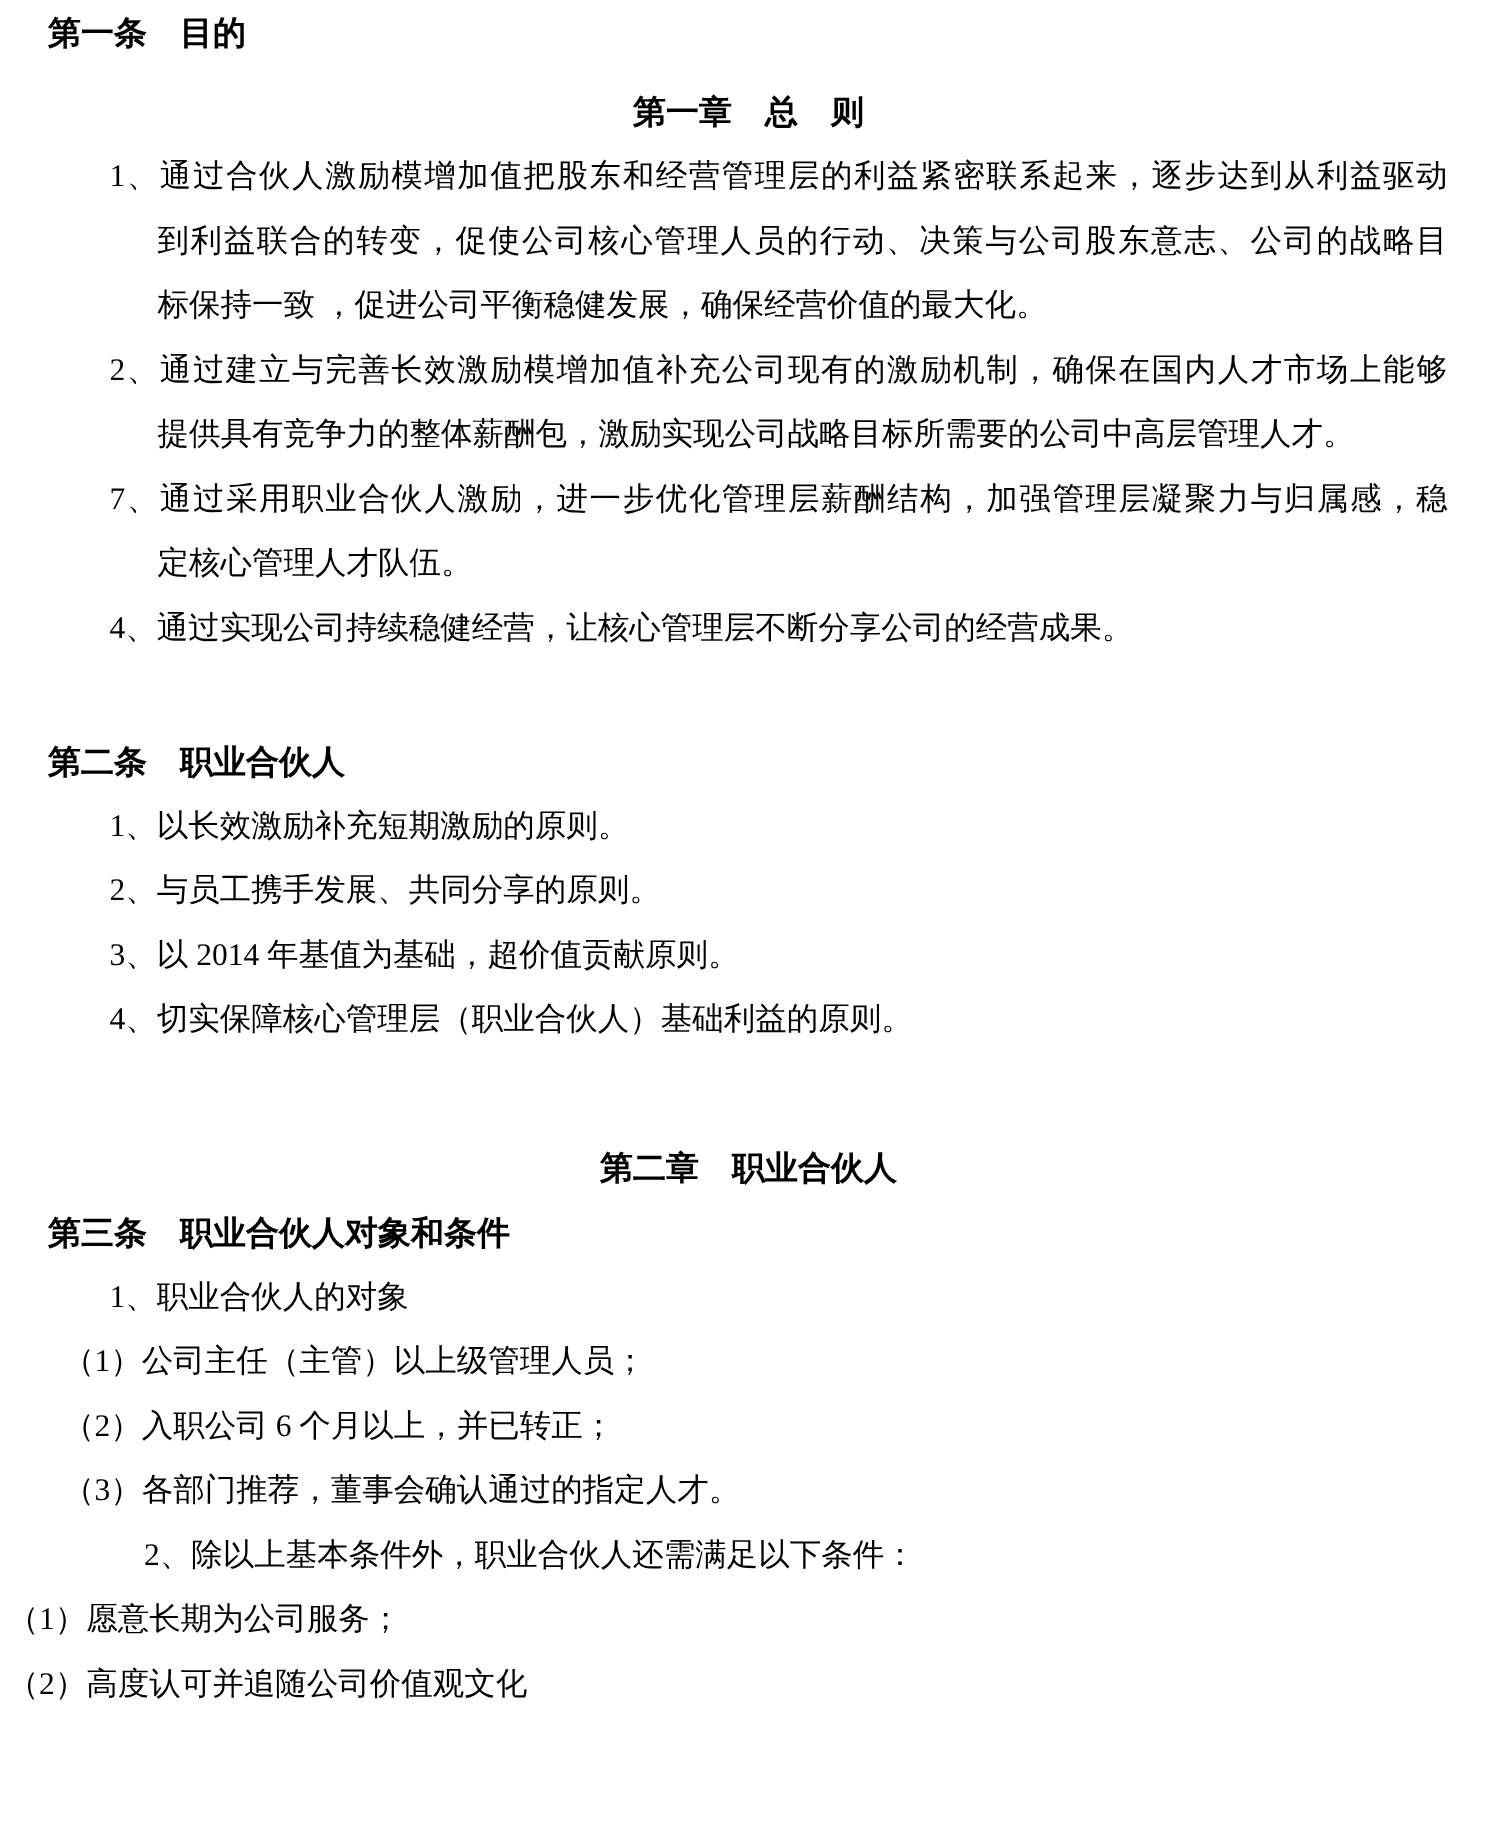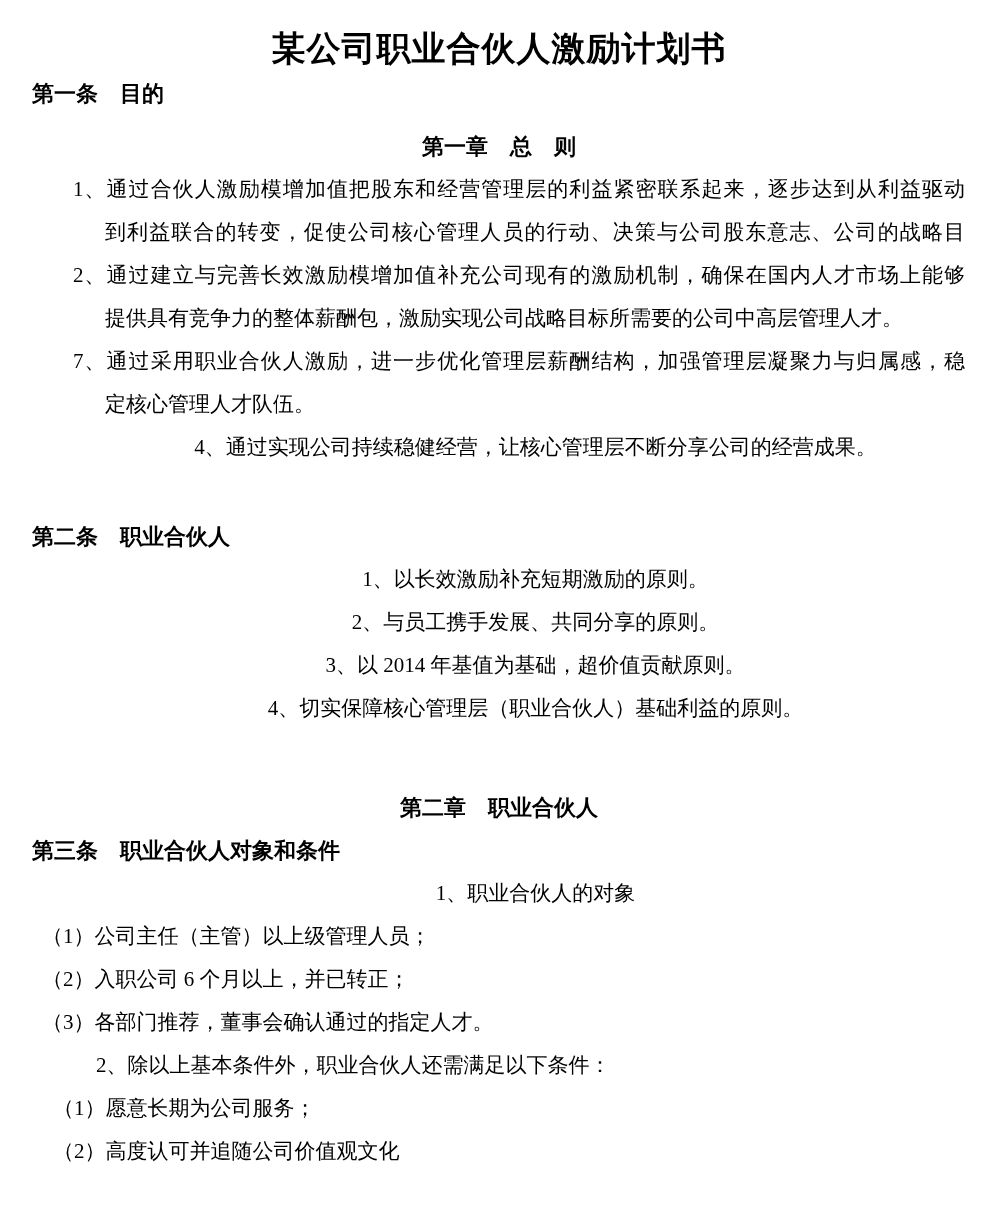--- a/index.html
+++ b/index.html
@@ -46,37 +46,37 @@
     font-weight: 700;
     font-size: 22px;
     text-align: center;
     margin-top: 10px;
   }
   .article {
     font-weight: 700;
     font-size: 22px;
     padding-left: 32px;
   }
-  .l1  { padding-left: 73px; text-align: center; }   
+  .l1  { padding-left: 73px; }   
   .l1c { padding-left: 105px; }  
   .l1b { padding-left: 96px; }   
   .l2  { padding-left: 42px; }   
-  .l0  { padding-left: 5px; margin-left: 48px; }    
+  .l0  { padding-left: 5px; }    
   .spacer { height: 46px; }
 </style>
 </head>
 <body>
 
 <div class="page">
-  <h1 class="doc-title">某公司职业合伙人激励计划书</h1>
   <div>
       <div class="line article">第一条　目的</div>
       <div class="line chapter">第一章　总　则</div>
       <div class="line l1 just">1、通过合伙人激励模增加值把股东和经营管理层的利益紧密联系起来，逐步达到从利益驱动</div>
       <div class="line l1c just">到利益联合的转变，促使公司核心管理人员的行动、决策与公司股东意志、公司的战略目</div>
+      <div class="line l1c">标保持一致 ，促进公司平衡稳健发展，确保经营价值的最大化。</div>
       <div class="line l1 just">2、通过建立与完善长效激励模增加值补充公司现有的激励机制，确保在国内人才市场上能够</div>
       <div class="line l1c">提供具有竞争力的整体薪酬包，激励实现公司战略目标所需要的公司中高层管理人才。</div>
       <div class="line l1 just">7、通过采用职业合伙人激励，进一步优化管理层薪酬结构，加强管理层凝聚力与归属感，稳</div>
       <div class="line l1c">定核心管理人才队伍。</div>
       <div class="line l1">4、通过实现公司持续稳健经营，让核心管理层不断分享公司的经营成果。</div>
       <div class="line spacer"></div>
       <div class="line article">第二条　职业合伙人</div>
       <div class="line l1">1、以长效激励补充短期激励的原则。</div>
       <div class="line l1">2、与员工携手发展、共同分享的原则。</div>
       <div class="line l1">3、以 2014 年基值为基础，超价值贡献原则。</div>

